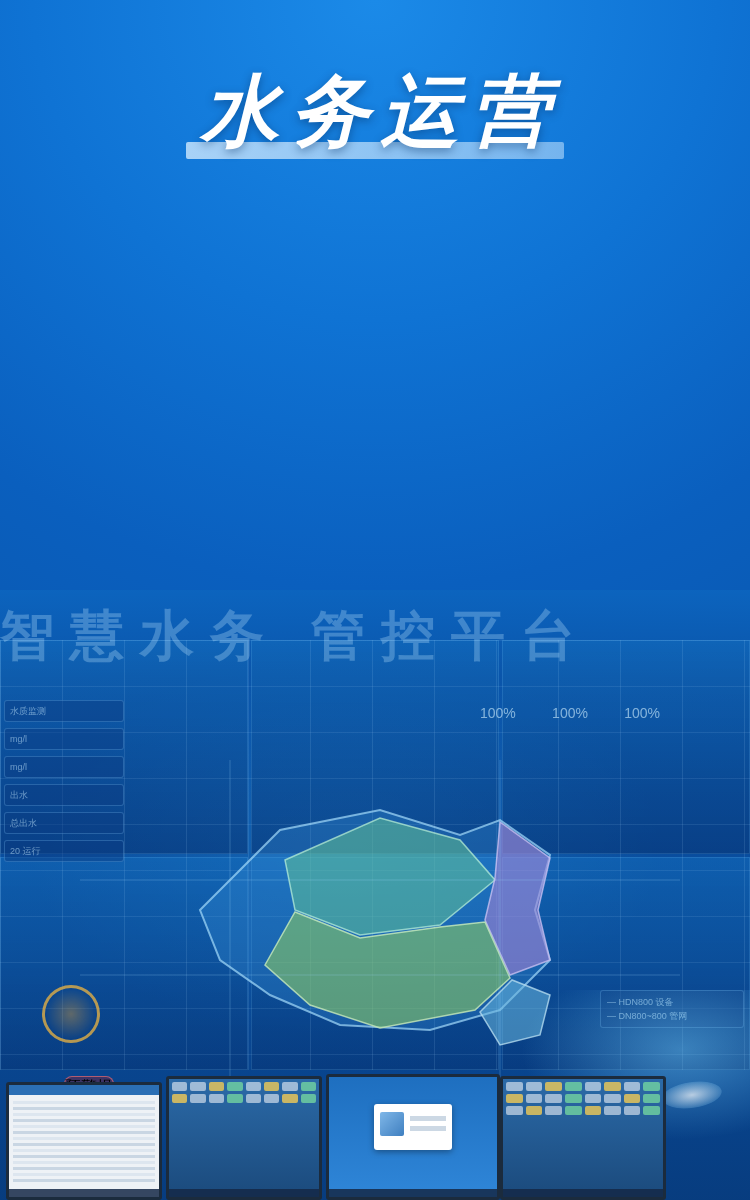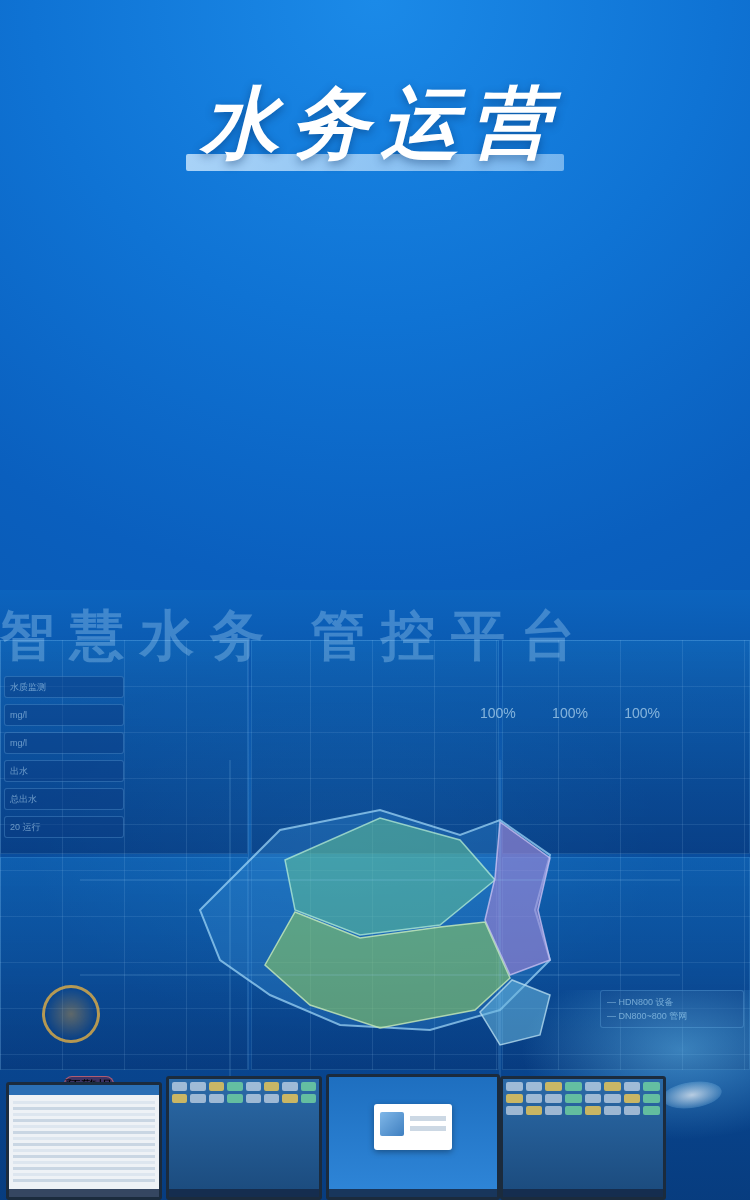--- a/index.html
+++ b/index.html
@@ -84,21 +84,21 @@
     top: 665px; left:0; right:0;
     text-align:center;
     color: rgba(190,230,255,0.26);
     font-size: 19px;
     letter-spacing: 5px;
   }
   
   .side-panel {
     position:absolute;
     left: 4px;
-    top: 676px;
+    top: 700px;
     width: 120px;
     color: rgba(200,235,255,0.5);
     font-size: 9px;
     line-height: 14px;
   }
   .side-panel .box {
     background: rgba(10,60,130,0.45);
     border: 1px solid rgba(130,205,255,0.25);
     border-radius: 3px;
     padding: 3px 5px;
@@ -207,21 +207,20 @@
   }
   .water-glow {
     position:absolute; right:0; bottom: 60px; width: 230px; height: 150px;
     background: radial-gradient(ellipse at 70% 40%, rgba(120,210,255,0.45), rgba(30,120,200,0) 70%);
   }
 
   
   .content {
     position: absolute;
     inset: 0;
-    margin-top: 12px;
   }
   .title-block {
     position:absolute;
     top: 60px;
     left: 0; right: 0;
     text-align:center;
   }
   .title-underline {
     position:absolute;
     left: 186px;

